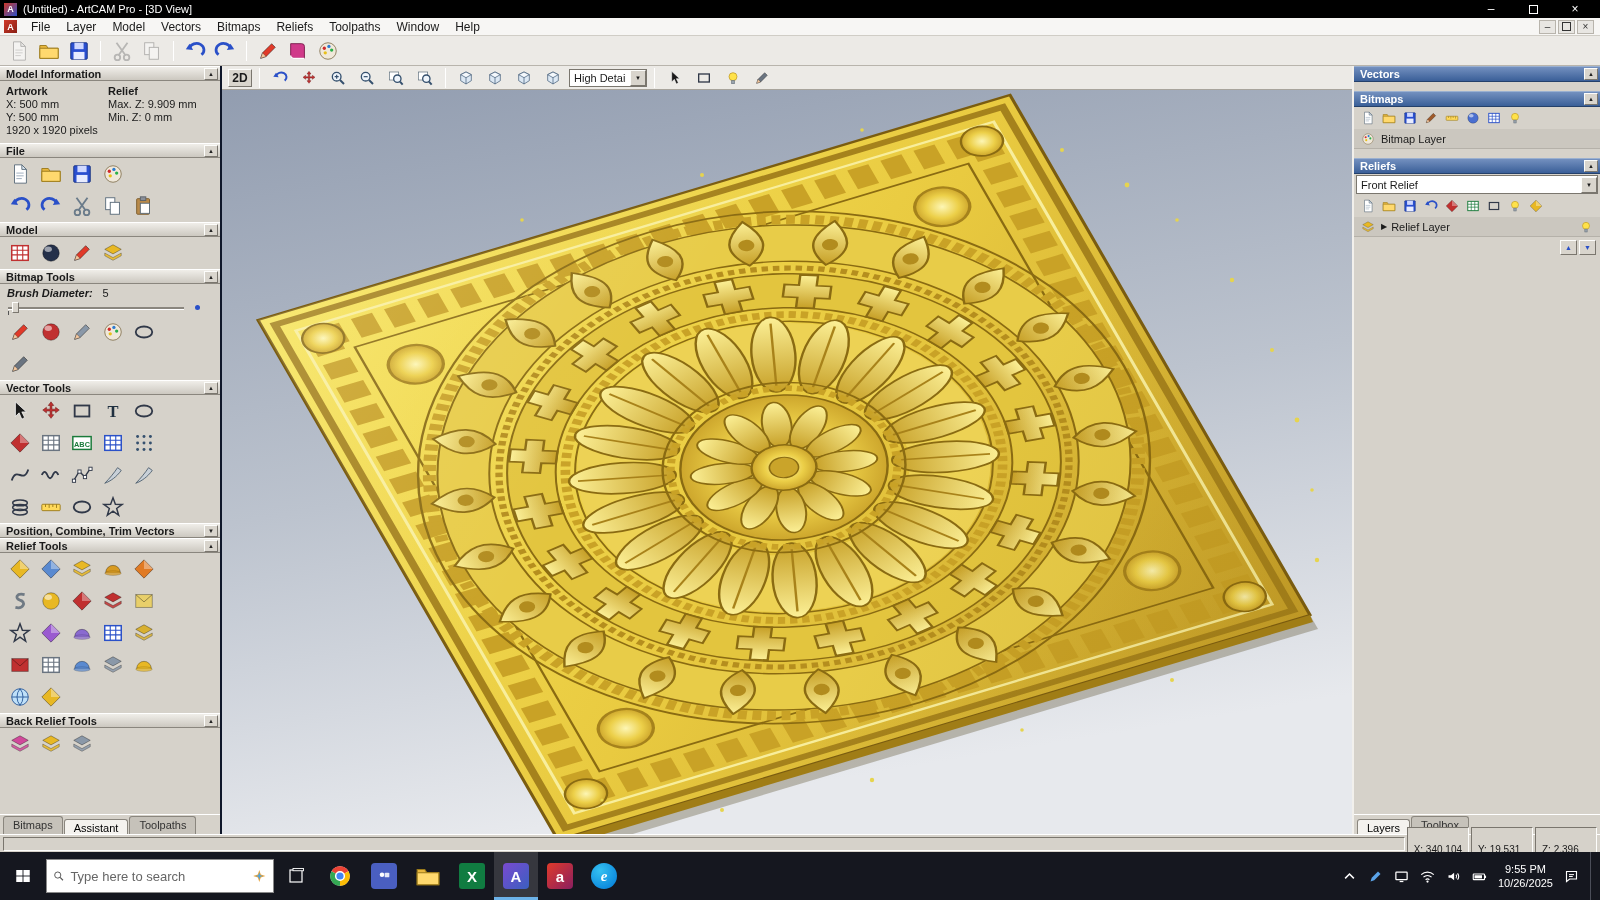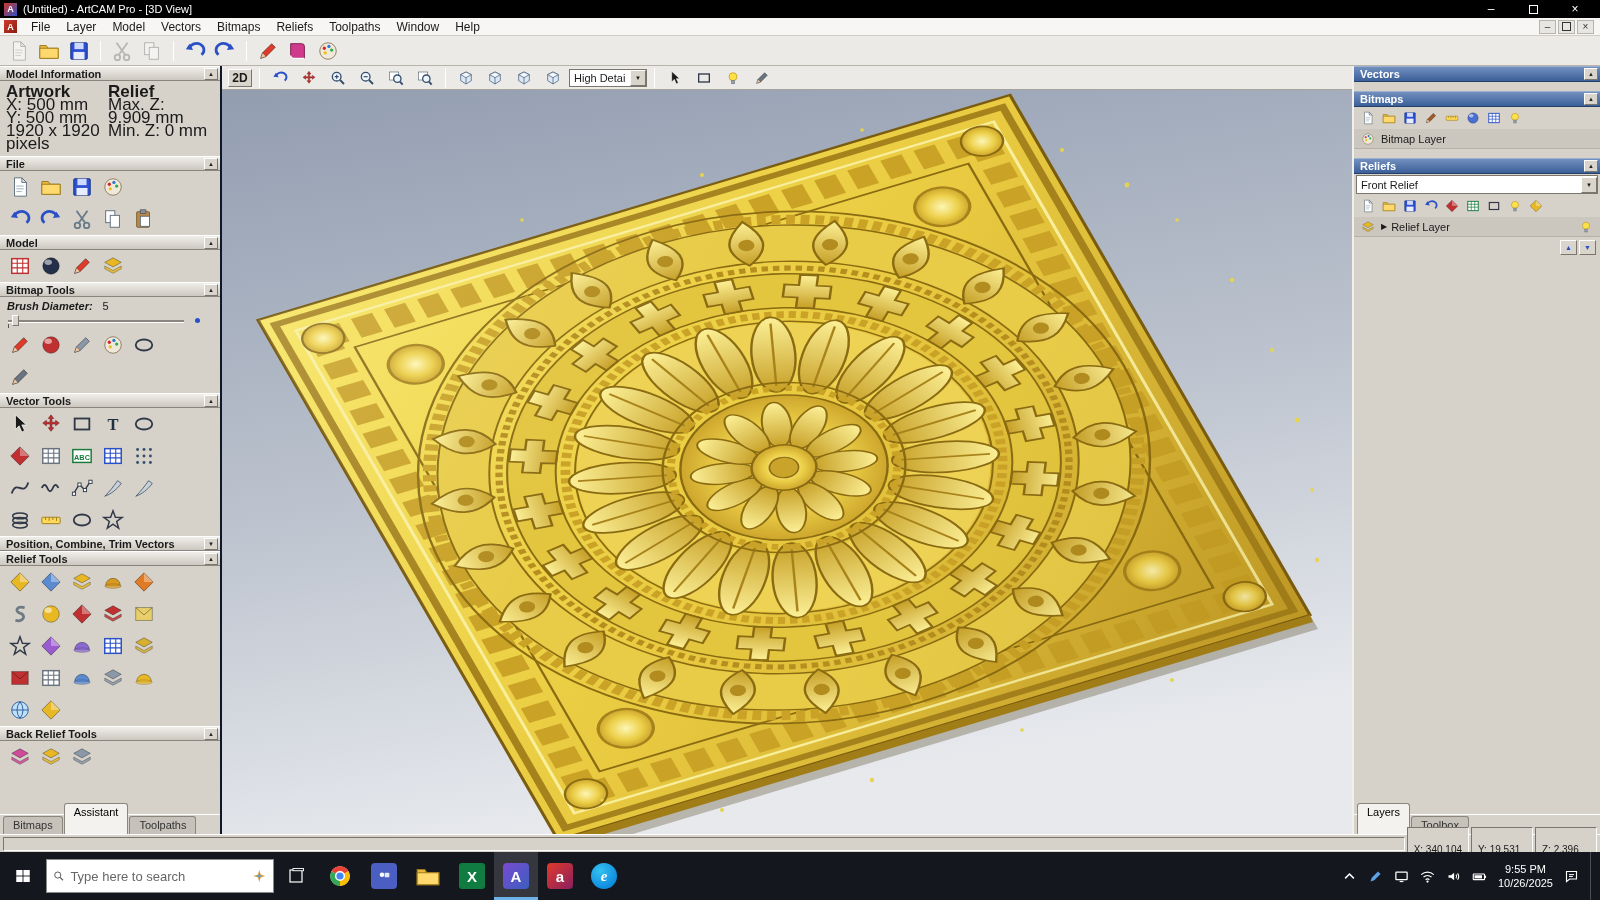--- a/index.html
+++ b/index.html
@@ -45,38 +45,38 @@
   .disabled{filter:grayscale(1);opacity:.45}
 
   
   .left-panel{position:absolute;left:0;top:66px;width:222px;height:768px;background:#d6d2ca;
     border-right:2px solid #0f172a}
   .sec-h{height:15px;display:flex;align-items:center;padding:0 2px 0 6px;
     background:linear-gradient(#f0eee9,#ccc8c0);border-top:1px solid #fff;border-bottom:1px solid #8a867e;
     font-weight:bold;font-size:11px}
   .sec-btn{margin-left:auto;width:14px;height:12px;font-size:6px;display:flex;align-items:center;
     justify-content:center;color:#222}
-  .info{padding:4px 10px 6px 6px;display:flex;font-size:17px;line-height:13px}
+  .info{padding:4px 10px 6px 6px;display:flex;font-size:11px;line-height:13px}
   .info .col{width:50%}
   .info b{display:block}
   .icon-row{display:flex;gap:5px;padding:3px 0 3px 7px;align-items:center}
   .brush-row{display:flex;padding:3px 0 0 7px;font-size:11px}
   .brush-row .lbl{font-weight:bold;font-style:italic}
   .brush-row .val{margin-left:10px}
   .slider{position:relative;height:13px;margin:2px 10px 2px 8px}
   .slider .track{position:absolute;left:0;right:26px;top:6px;height:2px;background:#8a867e;box-shadow:0 1px 0 #fff}
   .slider .thumb{position:absolute;left:4px;top:1px;width:7px;height:11px}
   .slider .tick{position:absolute;left:0;top:10px;width:1px;height:4px;background:#555}
   .slider .dot{position:absolute;right:10px;top:4px;width:5px;height:5px;border-radius:50%;background:#2a50c8}
 
   .tabbar{position:absolute;left:0;bottom:0;width:100%;height:20px;display:flex;align-items:flex-end;
     padding-left:3px;border-top:1px solid #fff;background:#d6d2ca}
   .tab{padding:2px 9px 3px 9px;font-size:11px;background:#c6c2ba;border:1px solid #8a867e;
     border-bottom:none;border-radius:3px 3px 0 0;margin-right:1px;color:#333}
-  .tab.active{background:#f4f2ee;color:#000;padding-bottom:16px}
+  .tab.active{background:#f4f2ee;color:#000;padding-bottom:0}
 
   
   .viewport{position:absolute;left:222px;top:66px;width:1130px;height:768px;background:#9aa4b4}
   .vp-toolbar{position:absolute;left:0;top:0;width:100%;height:24px;background:#eceae6;
     border-bottom:1px solid #a8a49c;display:flex;align-items:center;gap:3px;padding:0 6px}
   .btn-2d{min-width:24px;height:18px;display:flex;align-items:center;justify-content:center;
     font-weight:bold;font-size:12px;padding:0 3px}
   .combo{height:18px;display:flex;align-items:center;background:#fff;border:1px solid #7a766e;
     font-size:11px;padding-left:4px}
   .combo .cval{flex:1;white-space:nowrap;overflow:hidden}

